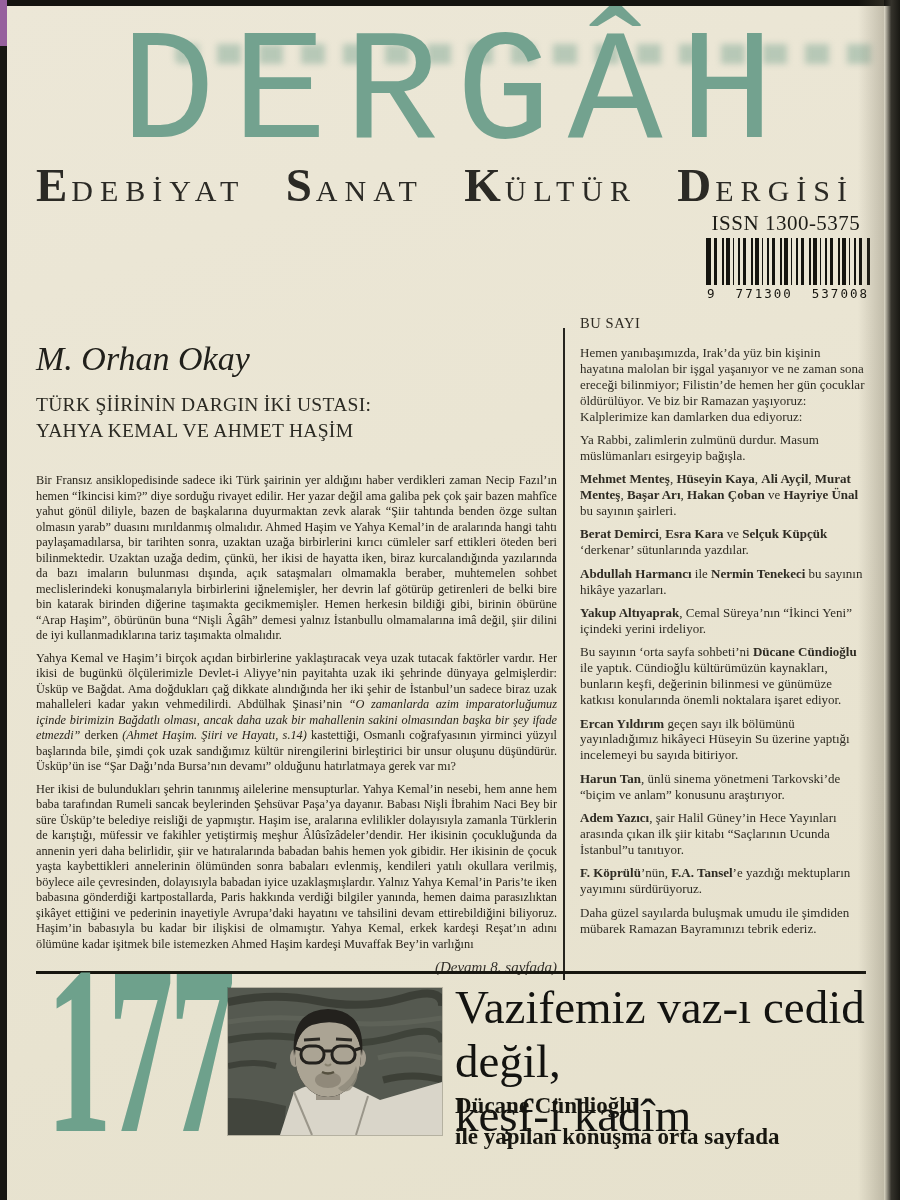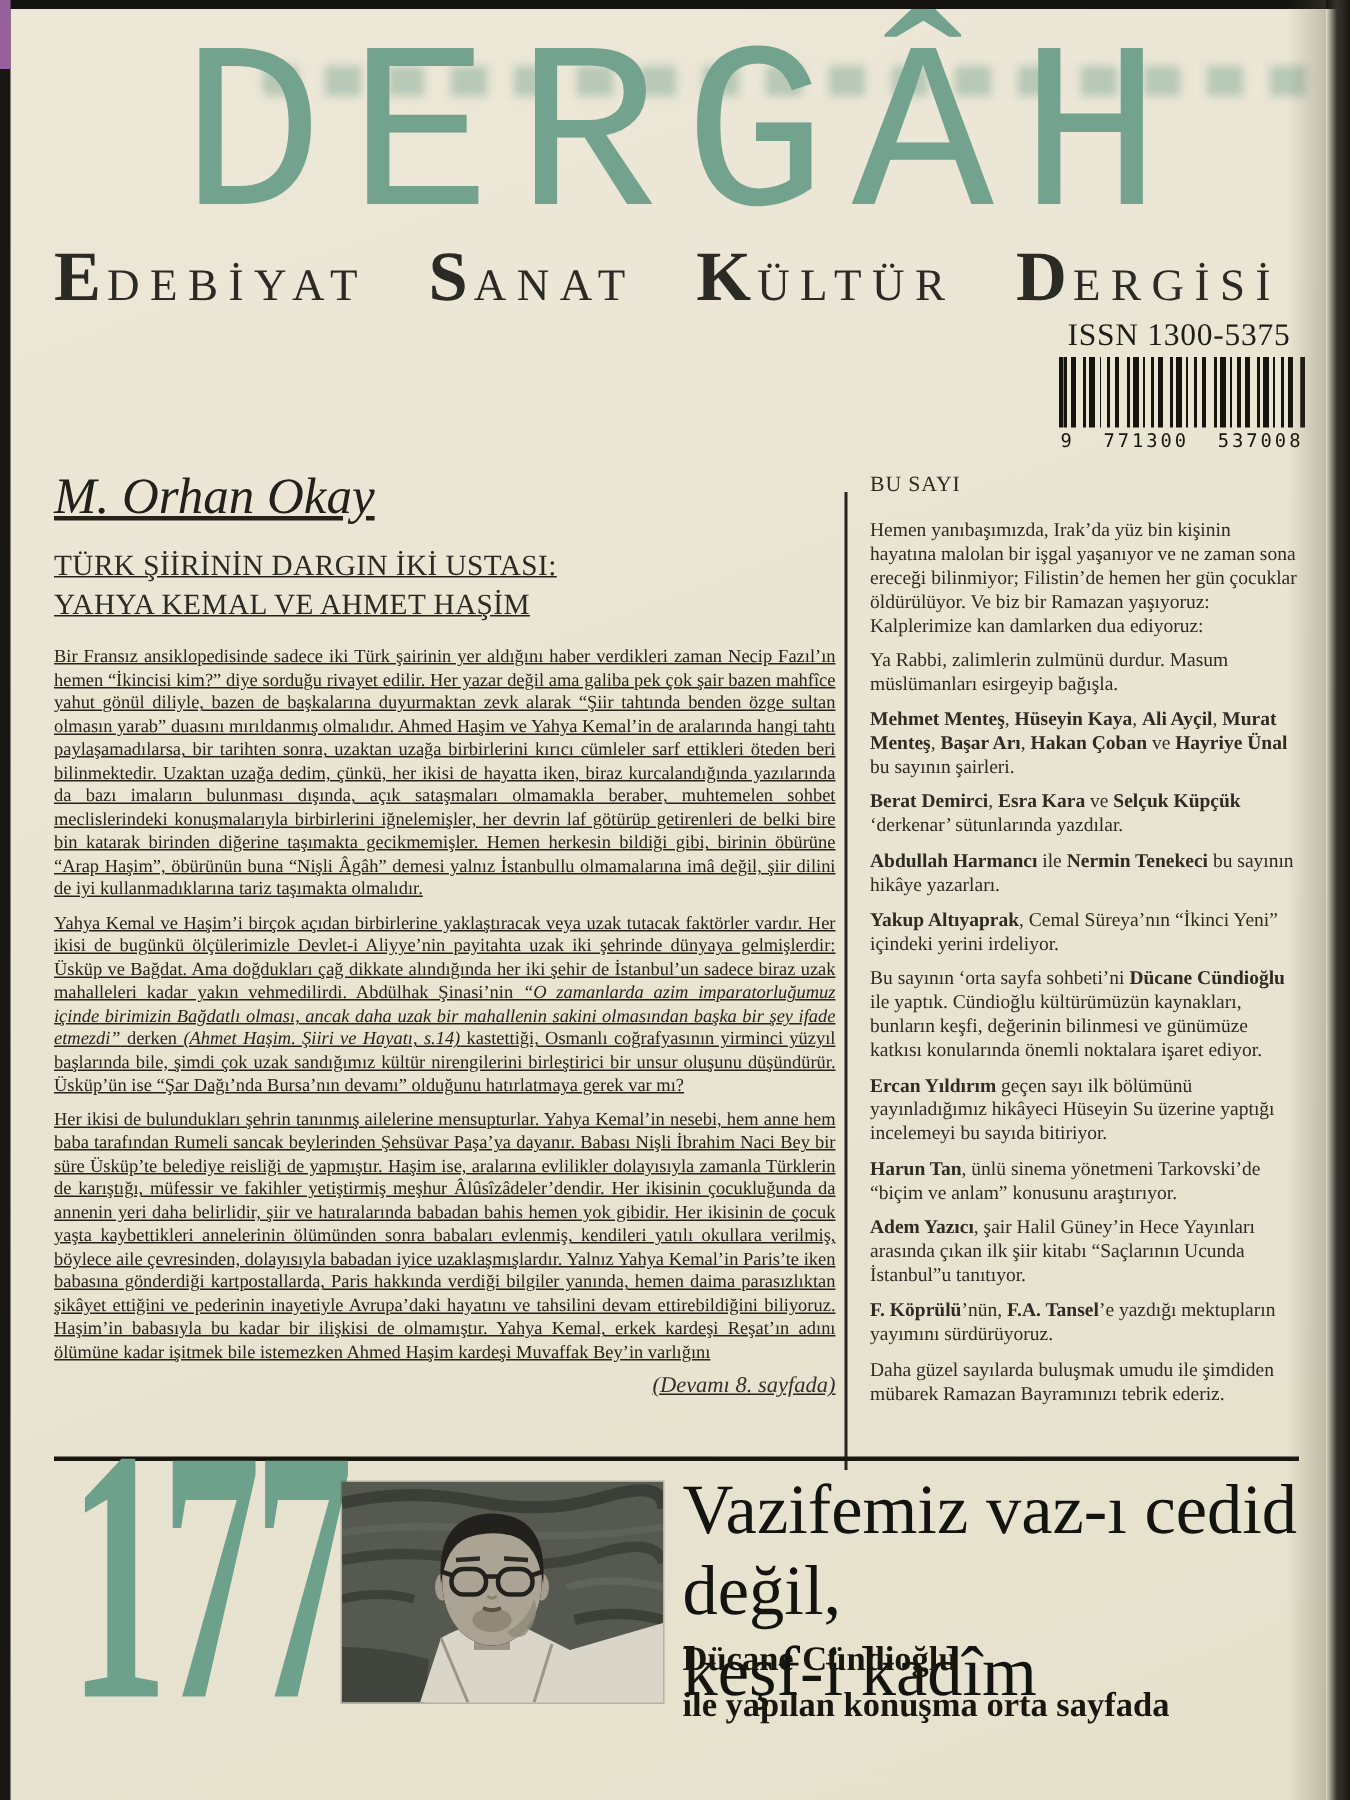--- a/index.html
+++ b/index.html
@@ -38,24 +38,24 @@
   .barcode{position:absolute;left:706px;top:238px;width:164px;}
   .barcode-bars{height:47px;border-left:3px solid #15140f;border-right:3px solid #15140f;
     background:repeating-linear-gradient(90deg,
       #15140f 0 2px,transparent 2px 5px,#15140f 5px 8px,transparent 8px 13px,
       #15140f 13px 15px,transparent 15px 17px,#15140f 17px 21px,transparent 21px 24px,
       #15140f 24px 25px,transparent 25px 29px);}
   .barcode-digits{font-family:"DejaVu Sans Mono", monospace;font-size:12.5px;
     color:#15140f;text-align:center;white-space:pre;letter-spacing:2px;margin-top:1px;}
   
   .col-divider{position:absolute;left:563px;top:328px;width:2px;height:652px;background:#26251f;}
-  .article{position:absolute;left:36px;top:312px;width:521px;text-decoration:underline;}
+  .article{position:absolute;left:36px;top:339px;width:521px;}
   .article-author{font-style:italic;font-size:34px;line-height:1.15;color:#21201b;}
   .article-title{margin-top:14px;font-size:19.5px;line-height:1.34;letter-spacing:.3px;color:#2b2a23;}
-  .article-body{margin-top:13px;font-size:12.3px;line-height:15.5px;text-align:justify;color:#28241b;}
+  .article-body{margin-top:29px;font-size:12.3px;line-height:15.5px;text-align:justify;color:#28241b;}
   .article-body p{margin:0 0 7px;}
   .continuation{text-align:right;font-style:italic;font-size:15px;color:#33302a;margin-top:1px;}
   .sidebar{position:absolute;left:580px;top:316px;width:286px;
     font-size:13px;line-height:15.9px;color:#2e2b23;}
   .sidebar-header{font-size:14.5px;letter-spacing:.6px;margin-bottom:13px;}
   .sidebar p{margin:0 0 7.5px;}
   
   .footer-rule{position:absolute;left:36px;top:971px;width:830px;height:3px;background:#17160f;}
   .issue-number{position:absolute;left:46px;top:930px;font-size:240px;font-weight:bold;
     line-height:1;letter-spacing:-8px;color:#6ea18c;

